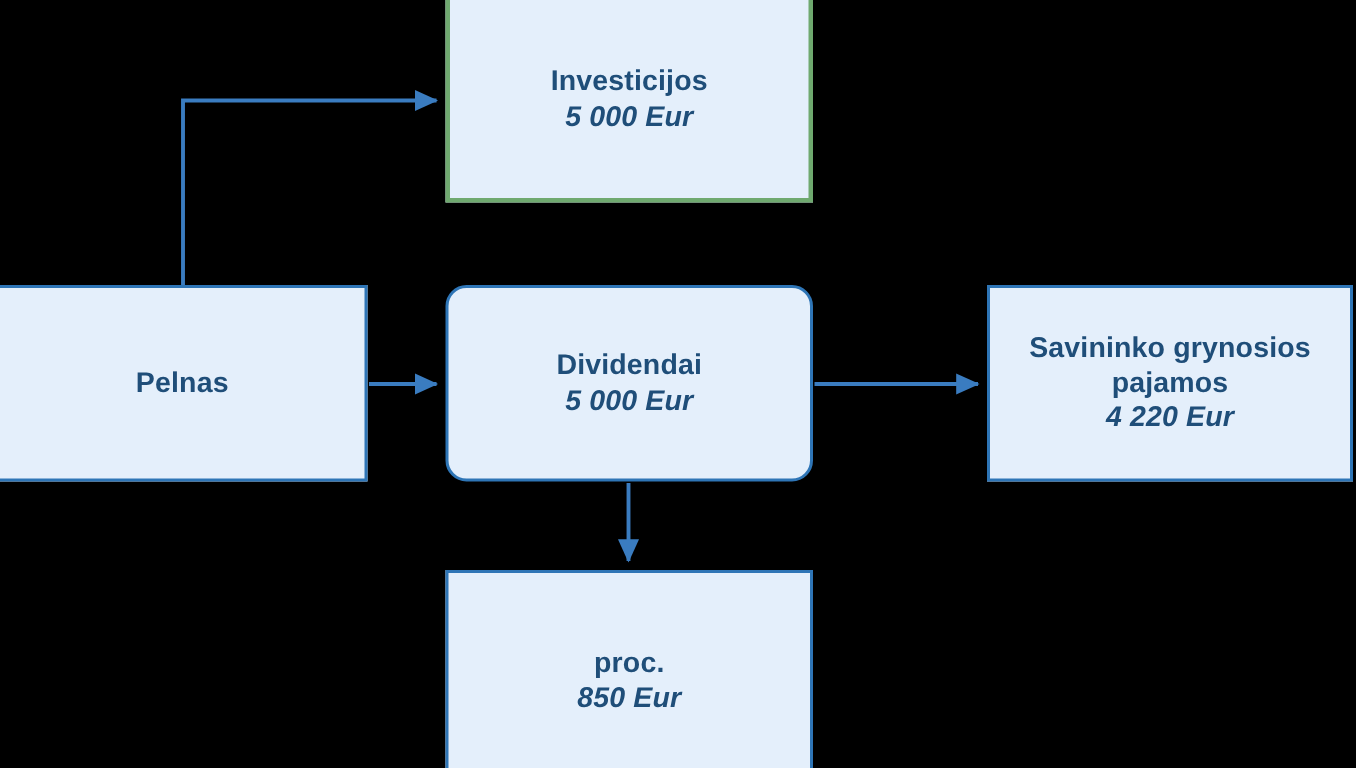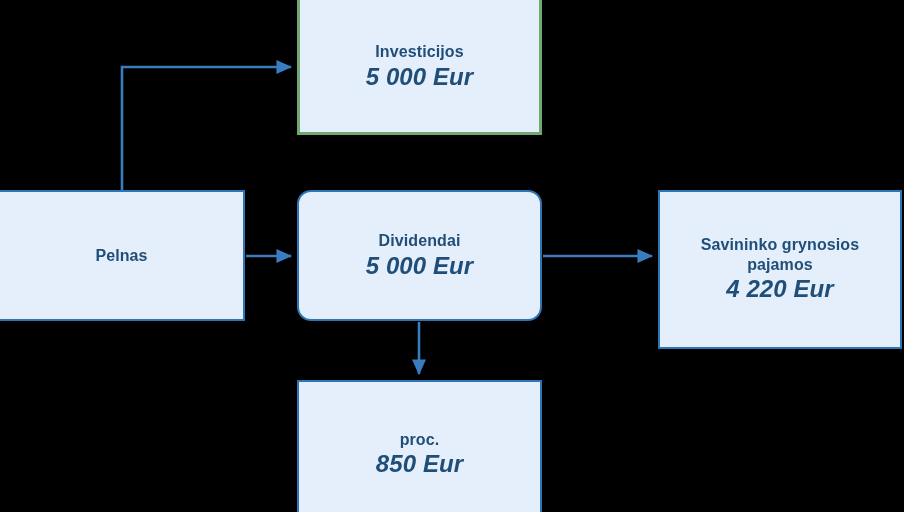--- a/index.html
+++ b/index.html
@@ -24,27 +24,27 @@
     border: 2px solid #2E75B6;
     display: flex;
     flex-direction: column;
     align-items: center;
     justify-content: center;
     text-align: center;
     color: #1F4E79;
     line-height: 1.22;
   }
   .node .title {
-    font-size: 16px;
+    font-size: 19px;
     font-weight: bold;
     font-style: normal;
     letter-spacing: 0.1px;
   }
   .node .amount {
-    font-size: 24px;
+    font-size: 19px;
     font-weight: bold;
     font-style: italic;
     letter-spacing: 0.1px;
   }
   
   #node-investicijos {
     left: 297px;
     top: -8px;
     width: 245px;
     height: 143px;
@@ -65,21 +65,21 @@
     left: 297px;
     top: 190px;
     width: 245px;
     height: 131px;
     border-radius: 14px;
   }
   #node-savininko {
     left: 658px;
     top: 190px;
     width: 244px;
-    height: 159px;
+    height: 131px;
   }
   #node-mokestis {
     left: 297px;
     top: 380px;
     width: 245px;
     height: 140px;
   }
   #node-mokestis .inner {
     margin-top: 8px;
   }

